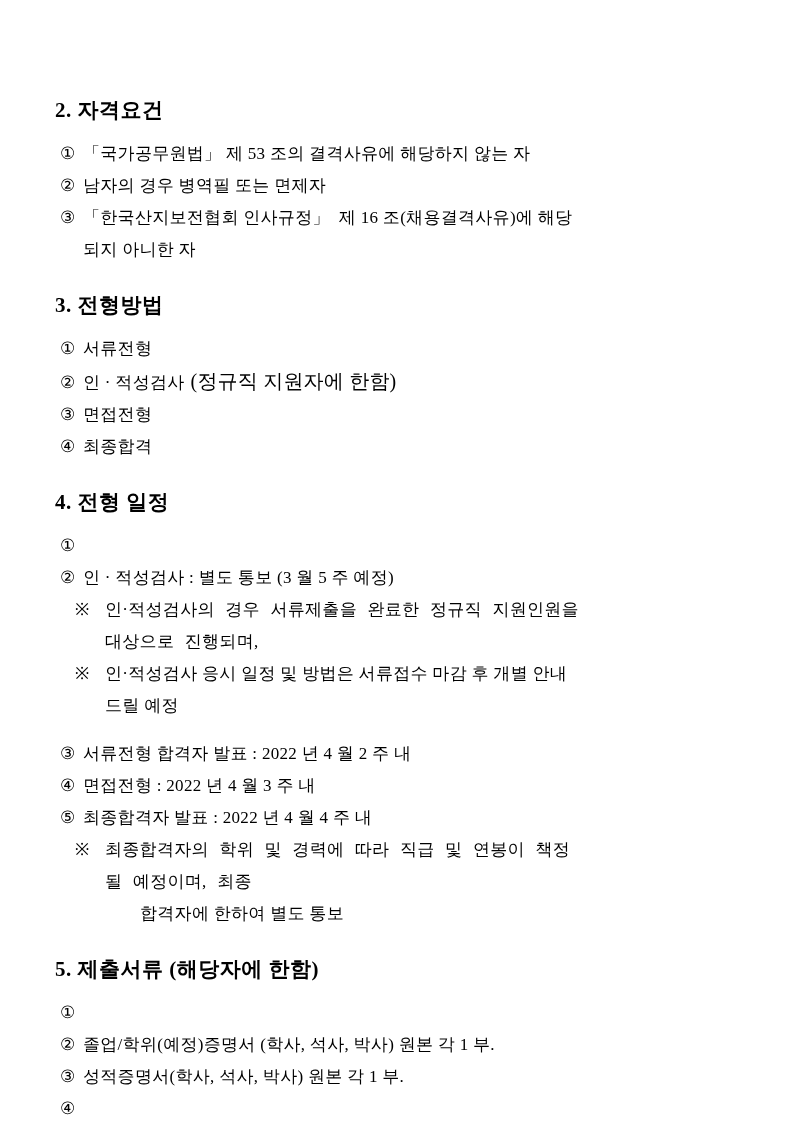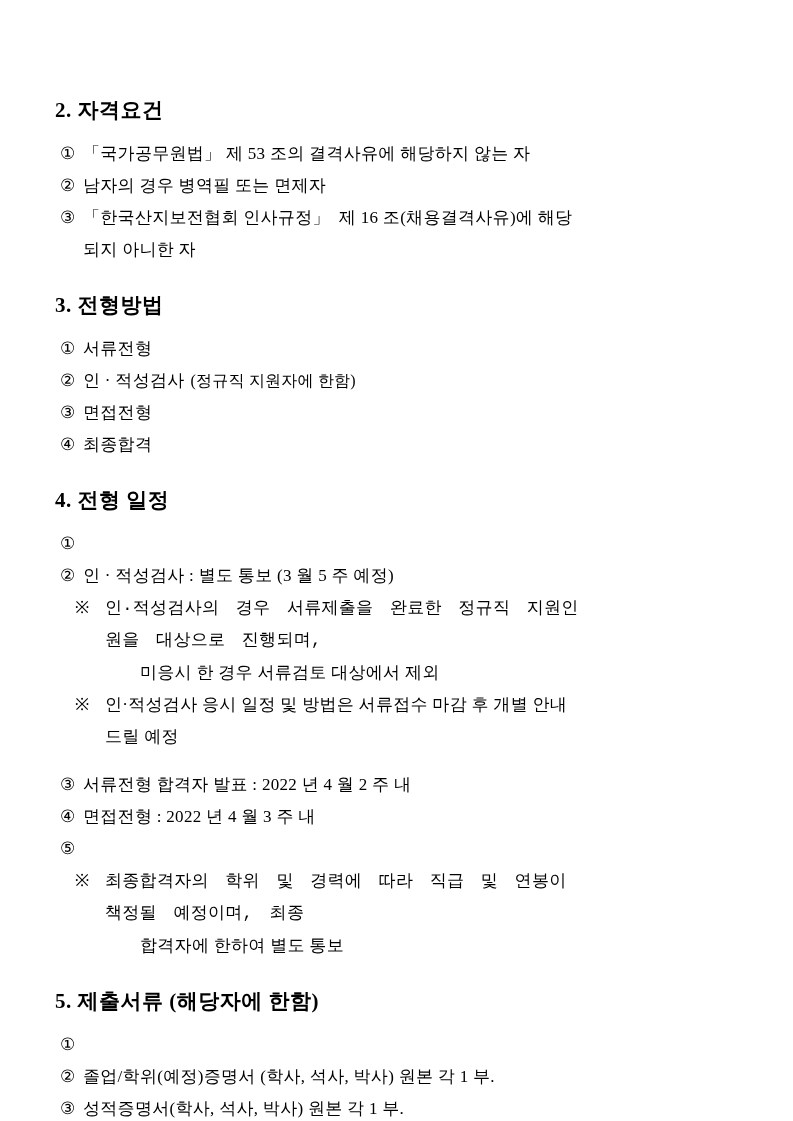--- a/index.html
+++ b/index.html
@@ -41,23 +41,23 @@
   }
   .line .text { white-space: pre-wrap; }
   
   .line.sub { padding-left: 20px; }
   .line.sub .marker { flex: 0 0 30px; width: 30px; }
   
   .line.cont { padding-left: 85px; }
   
   .line.gap { margin-top: 16px; }
   
-  .line.justify .text { word-spacing: 6px; font-family: Liberation Mono, monospace; }
+  .line.justify .text { word-spacing: 6px; }
   .note {
-    font-size: 16px;
+    font-size: 20px;
     margin-left: 6px;
     letter-spacing: 0.2px;
   }
 </style>
 </head>
 <body>
 
 <div class="page">
 
   <section>
@@ -103,37 +103,35 @@
       <span class="marker">①</span>
     </div>
     <div class="line">
       <span class="marker">②</span>
       <span class="text">인 · 적성검사 : 별도 통보 (3 월 5 주 예정)</span>
     </div>
     <div class="line sub justify">
       <span class="marker">※</span>
       <span class="text">인·적성검사의 경우 서류제출을 완료한 정규직 지원인원을 대상으로 진행되며,</span>
     </div>
-    <div class="line cont">
-      <span class="text">미응시 한 경우 서류검토 대상에서 제외</span>
-    </div>
     <div class="line sub">
       <span class="marker">※</span>
       <span class="text">인·적성검사 응시 일정 및 방법은 서류접수 마감 후 개별 안내드릴 예정</span>
     </div>
     <div class="line gap">
       <span class="marker">③</span>
       <span class="text">서류전형 합격자 발표 : 2022 년 4 월 2 주 내</span>
     </div>
     <div class="line">
       <span class="marker">④</span>
       <span class="text">면접전형 : 2022 년 4 월 3 주 내</span>
     </div>
     <div class="line">
       <span class="marker">⑤</span>
+      <span class="text">최종합격자 발표 : 2022 년 4 월 4 주 내</span>
     </div>
     <div class="line sub justify">
       <span class="marker">※</span>
       <span class="text">최종합격자의 학위 및 경력에 따라 직급 및 연봉이 책정될 예정이며, 최종</span>
     </div>
     <div class="line cont">
       <span class="text">합격자에 한하여 별도 통보</span>
     </div>
   </section>
 

